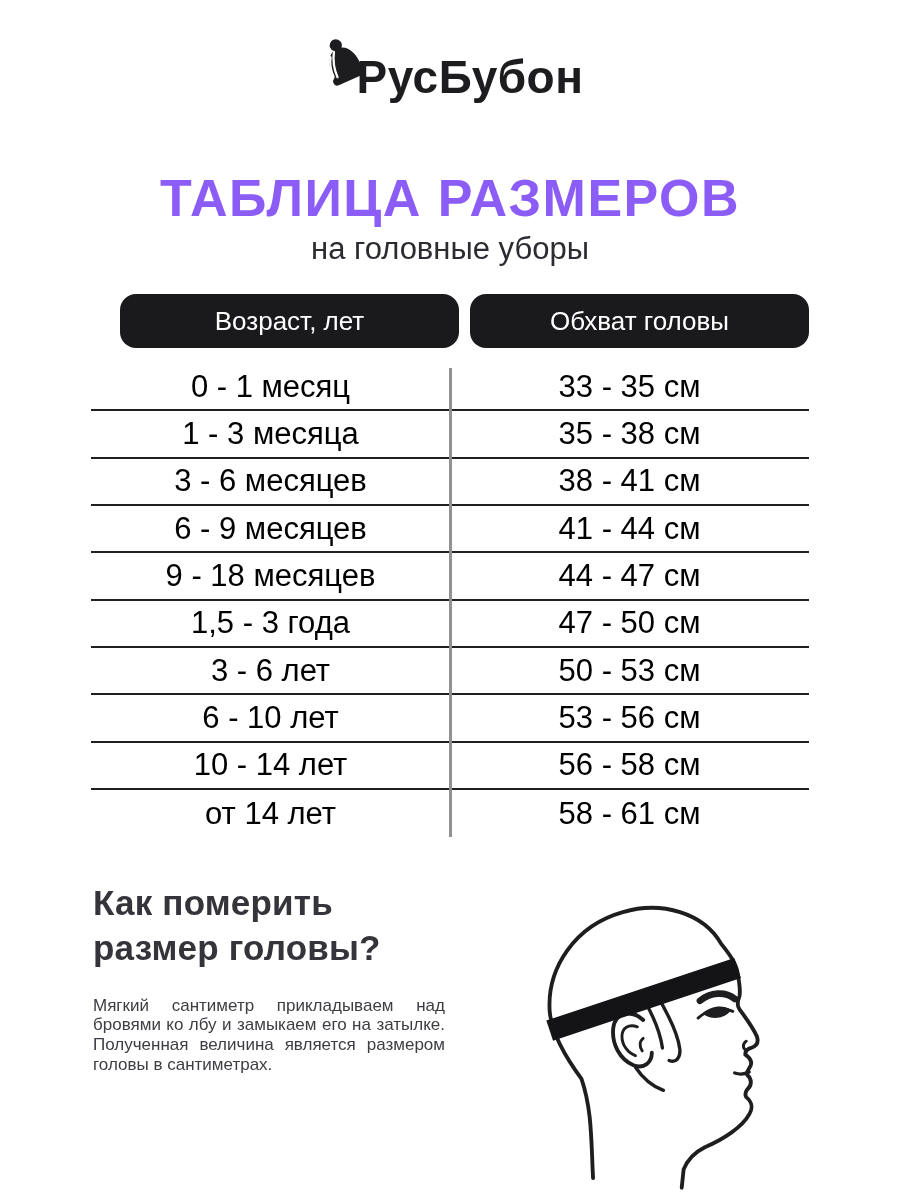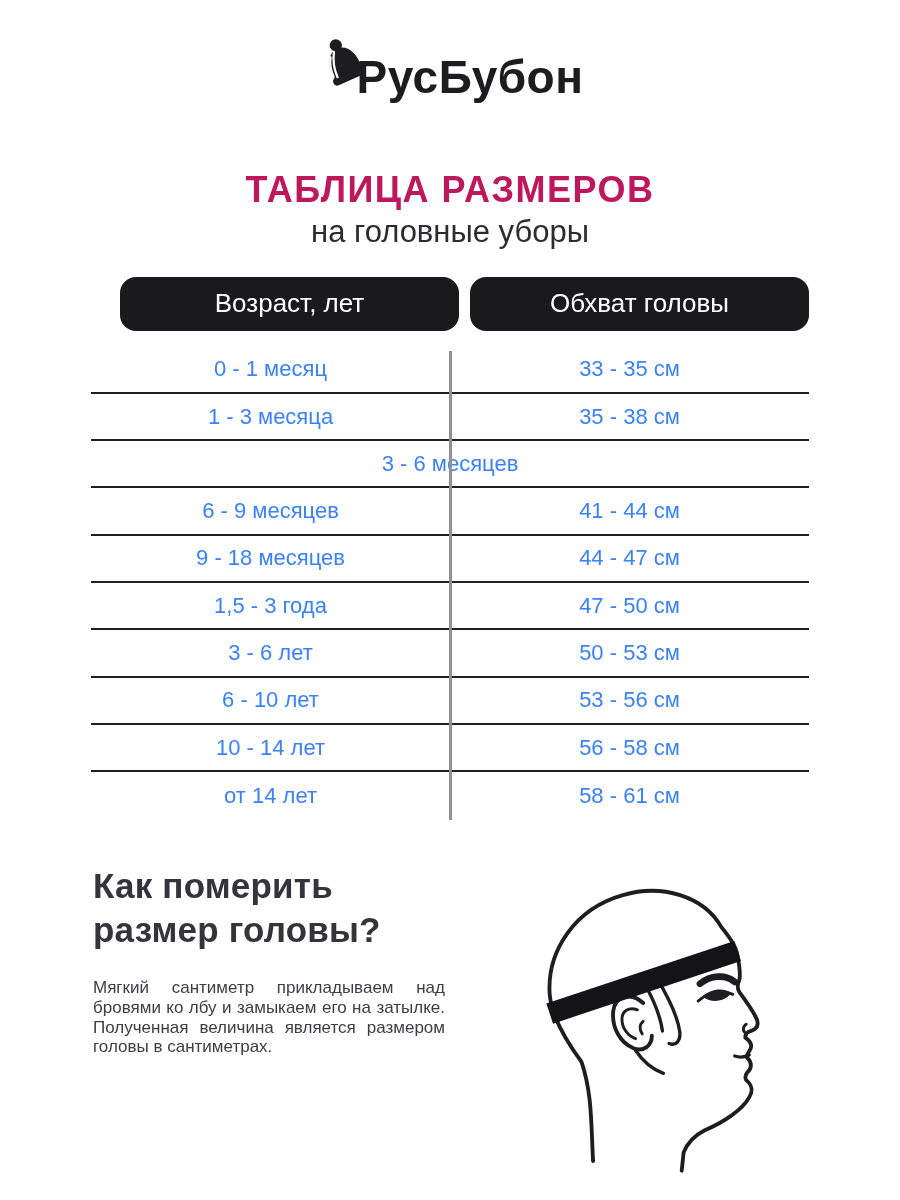--- a/index.html
+++ b/index.html
@@ -6,32 +6,32 @@
   html,body { background:#ffffff; }
   body { font-family:"Liberation Sans", sans-serif; color:#26262c; }
   .page { position:relative; width:900px; height:1200px; margin:0 auto; background:#ffffff; overflow:hidden; }
 
   
   .logo-row { display:flex; justify-content:center; align-items:flex-start; margin-top:34px; height:106px; }
   .logo-hat { width:56px; height:56px; margin-right:-16px; position:relative; top:0px; }
   .logo-text { font-size:46px; font-weight:700; letter-spacing:0.5px; color:#1d1d1f; margin-top:16px; }
 
   
-  .title { text-align:center; font-size:36px; font-weight:700; letter-spacing:1.5px; color:#be185d; margin-top:30px; line-height:1.1; }
+  .title { text-align:center; font-size:52px; font-weight:700; letter-spacing:1.5px; color:#8b5cf6; margin-top:30px; line-height:1.1; }
   .subtitle { text-align:center; font-size:31px; font-weight:400; color:#2b2b31; margin-top:4px; }
 
   
   .size-table { width:718px; margin:27px auto 0 auto; }
   .pill-row { display:flex; gap:11px;padding-left:29px; }
   .pill { flex:1; height:54px; background:#1a1a1c; border-radius:16px; color:#ffffff; font-size:26px; display:flex; align-items:center; justify-content:center; }
   .tbody { position:relative; margin-top:16px; }
   .tbody::before { content:""; position:absolute; left:50%; top:4px; bottom:0; width:3px; margin-left:-1.5px; background:#919191; }
   .trow { display:flex; height:47.3px; align-items:center; }
   .trow:not(:last-child) { border-bottom:2px solid #202020; }
-  .cell { flex:1; text-align:center; font-size:22px; color:#3b82f6; }
+  .cell { flex:1; text-align:center; font-size:31px; color:#000000; }
 
   
   .howto { display:flex; margin:44px 0 0 93px; }
   .howto-left { width:360px; }
   .howto-left h2 { font-size:35px; font-weight:700; color:#34343a; line-height:1.28; letter-spacing:0.2px; width:310px; }
   .howto-left p { width:352px; font-size:17px; line-height:1.16; text-align:justify; color:#3d3d43; }
   .howto-left p.p1 { margin-top:25px; }
   .howto-left p.p2 { margin-top:16px; }
   .howto-right { margin-left:62px; margin-top:2px; }
 </style>
@@ -67,20 +67,21 @@
       <div class="trow">
         <div class="cell">0 - 1 месяц</div>
         <div class="cell">33 - 35 см</div>
       </div>
       <div class="trow">
         <div class="cell">1 - 3 месяца</div>
         <div class="cell">35 - 38 см</div>
       </div>
       <div class="trow">
         <div class="cell">3 - 6 месяцев</div>
+        <div class="cell">38 - 41 см</div>
       </div>
       <div class="trow">
         <div class="cell">6 - 9 месяцев</div>
         <div class="cell">41 - 44 см</div>
       </div>
       <div class="trow">
         <div class="cell">9 - 18 месяцев</div>
         <div class="cell">44 - 47 см</div>
       </div>
       <div class="trow">

